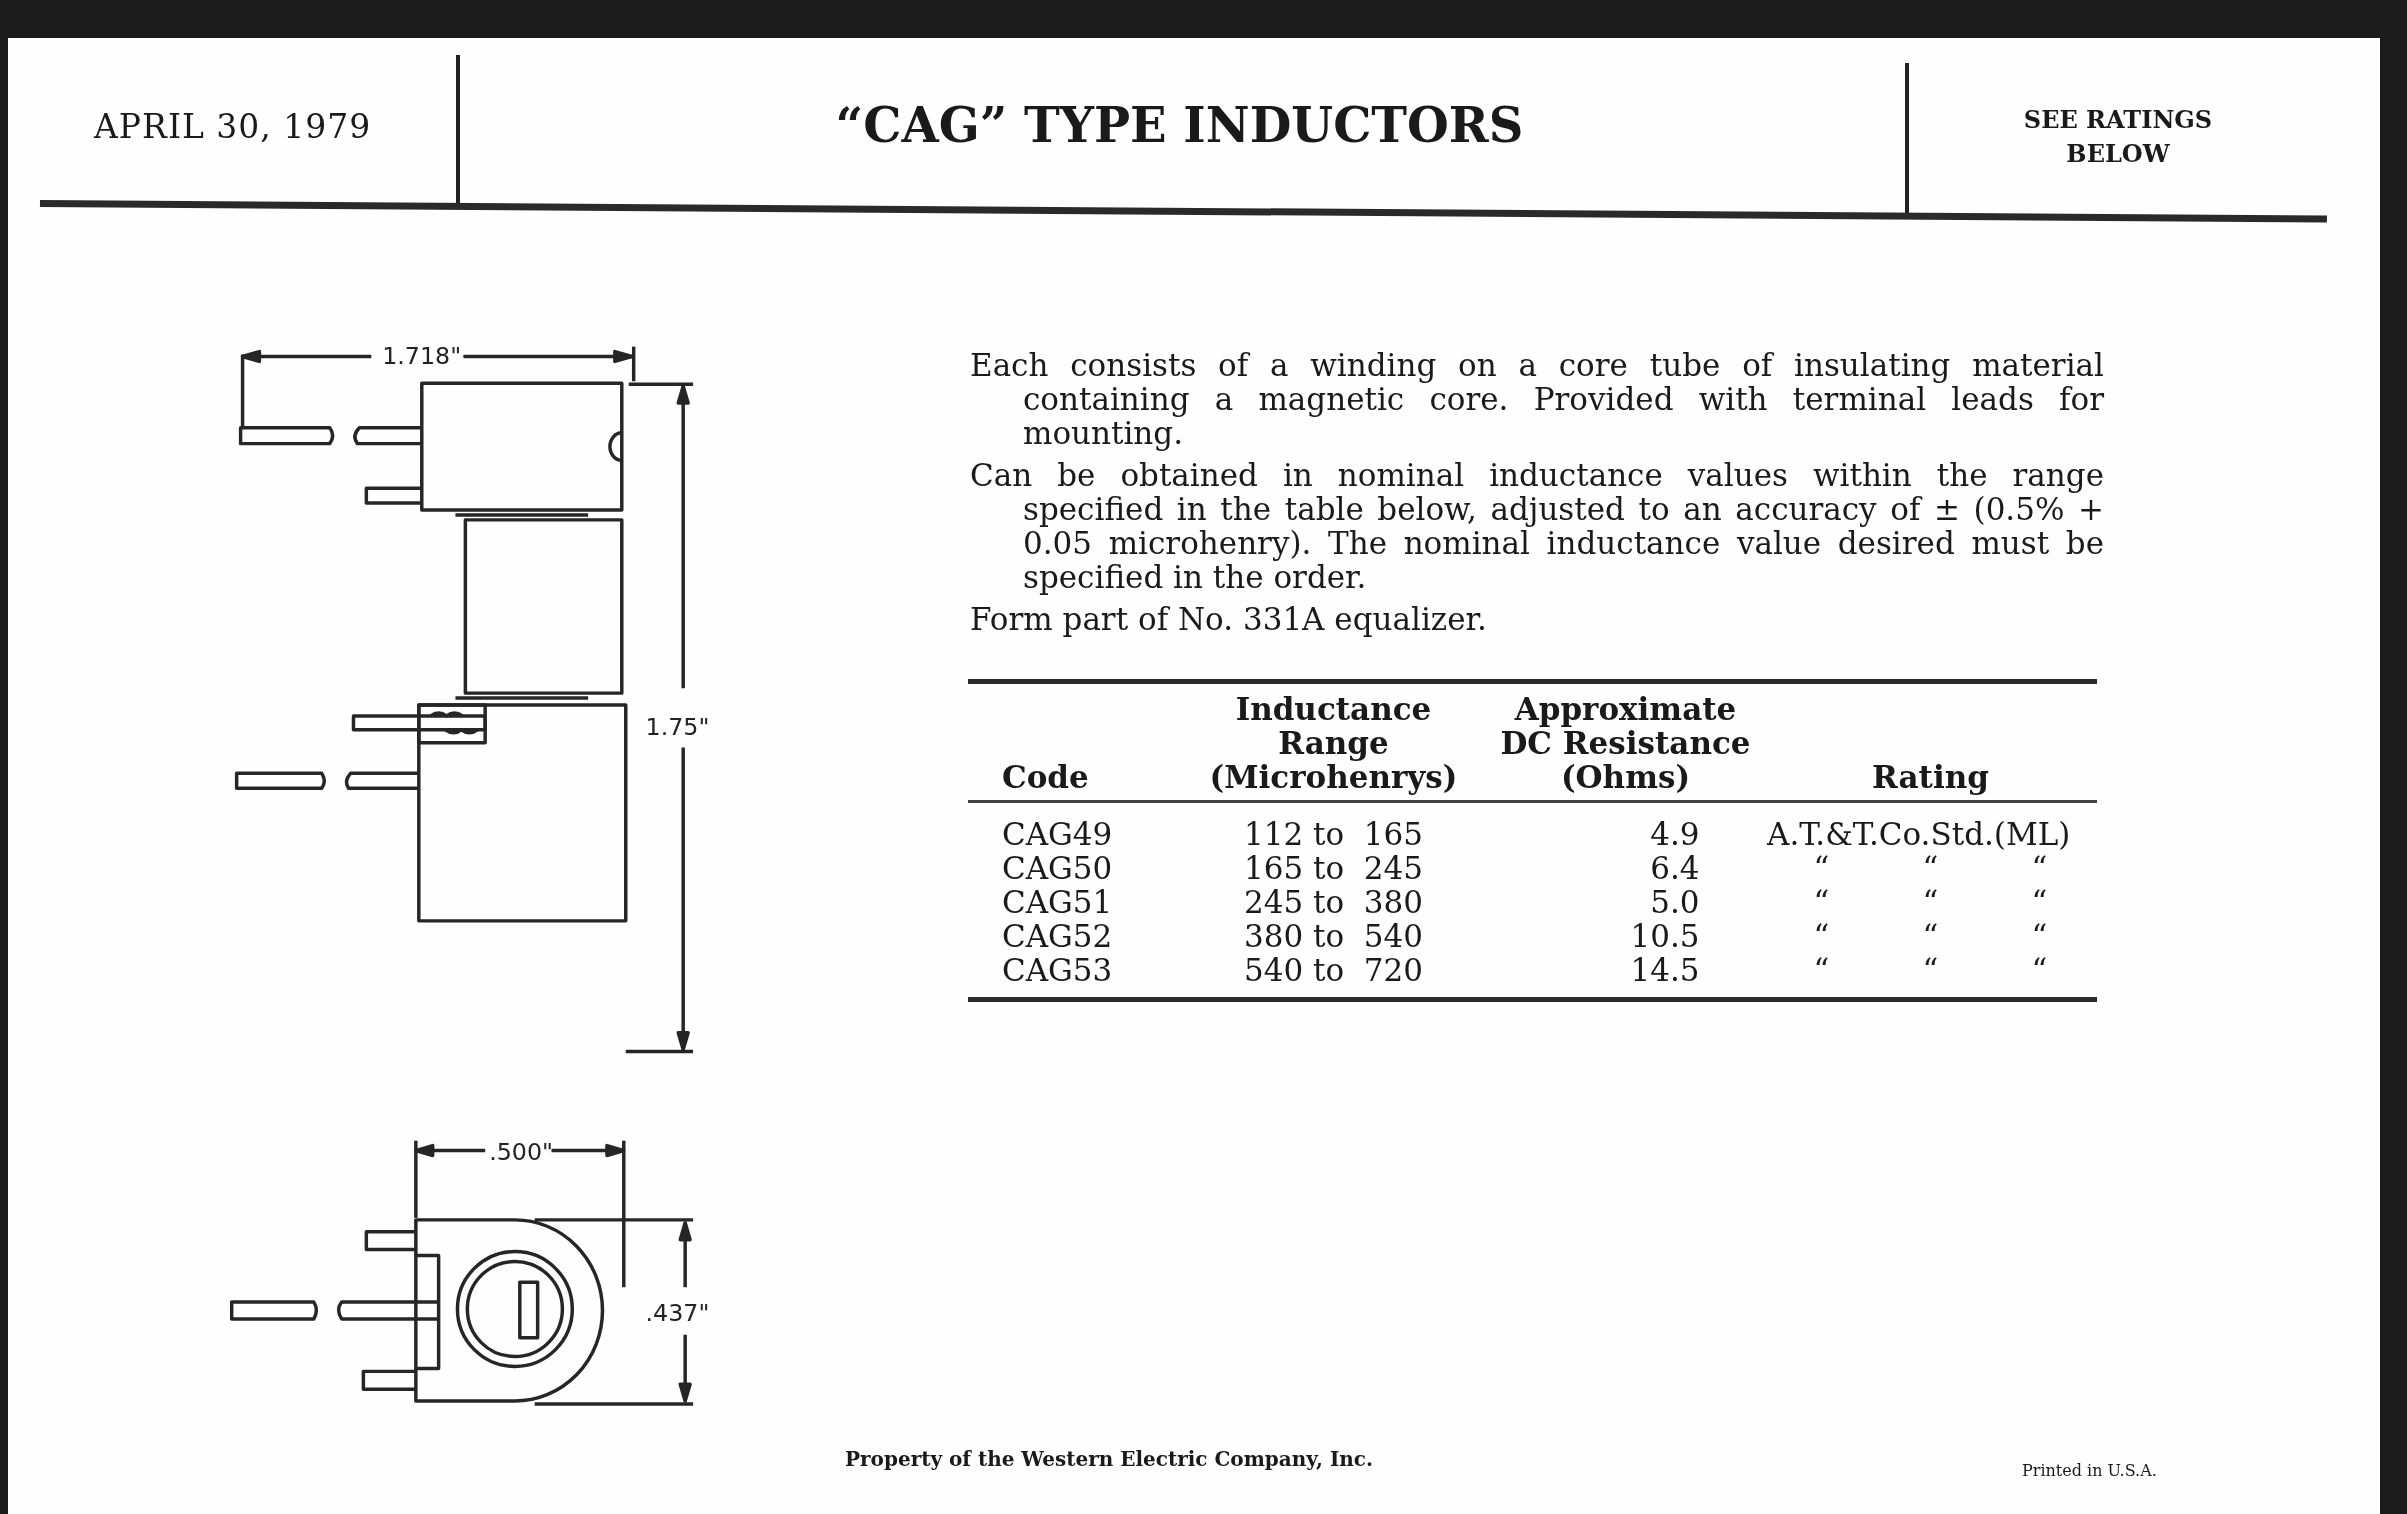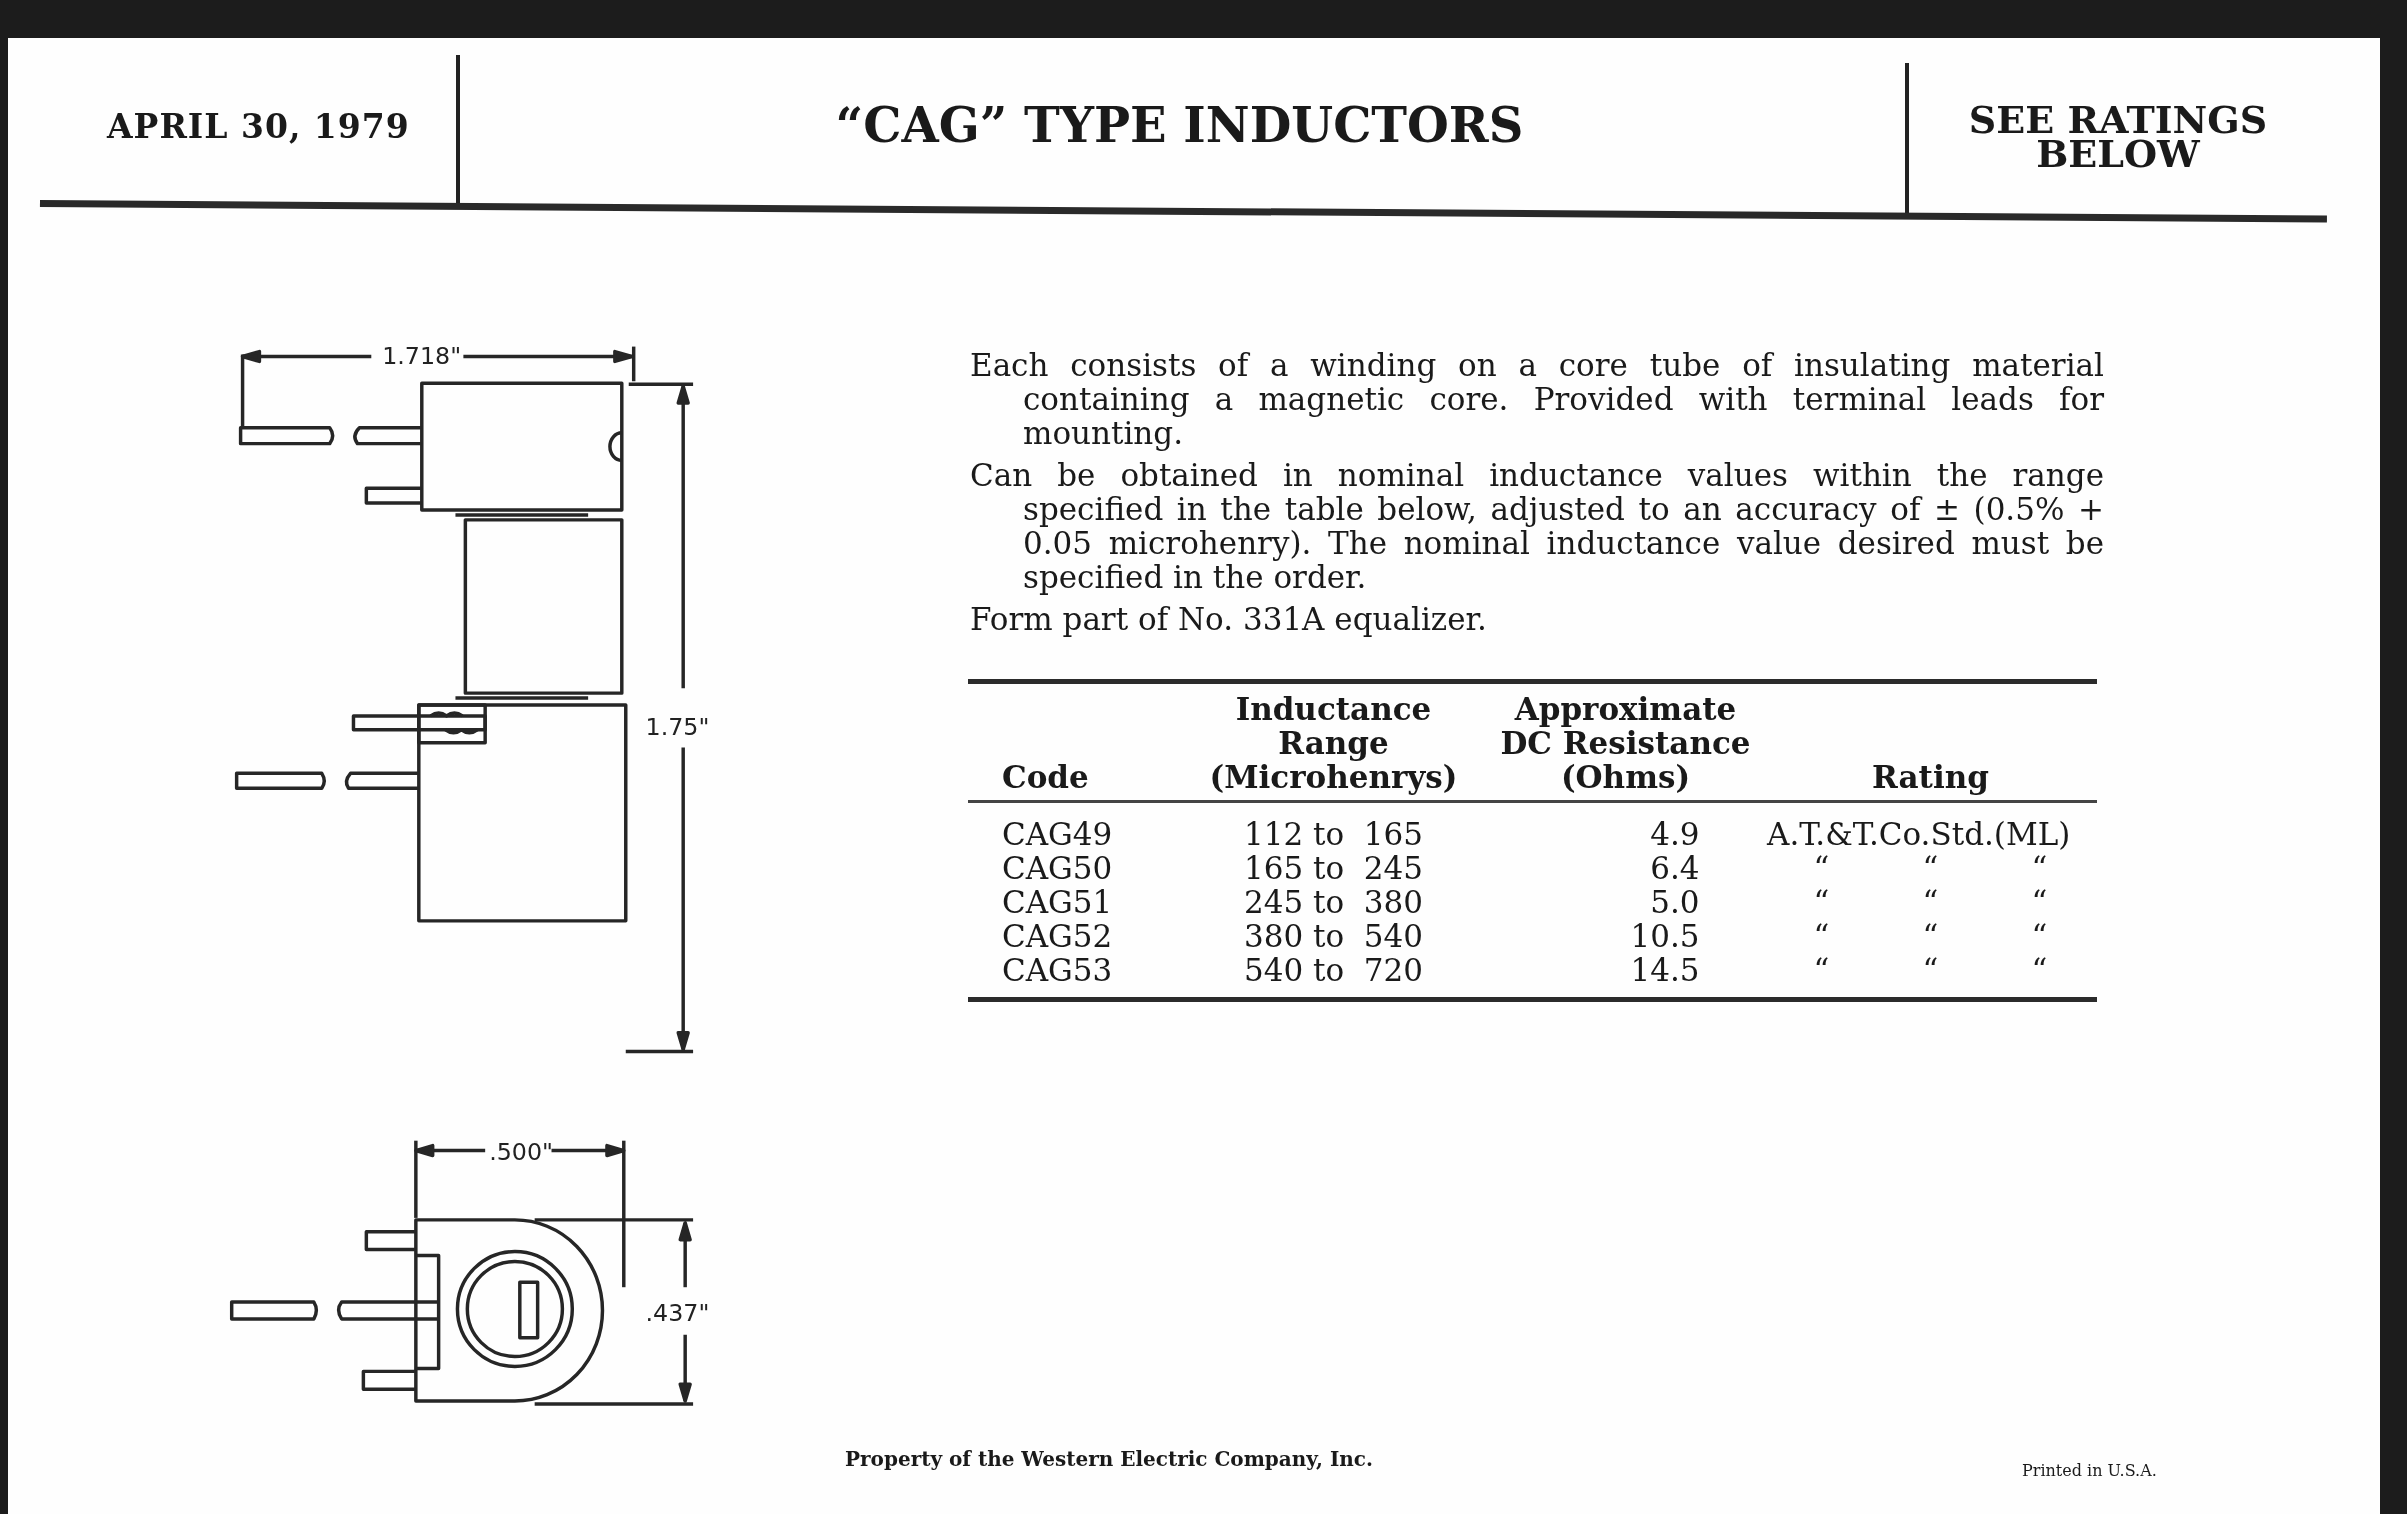--- a/index.html
+++ b/index.html
@@ -1,21 +1,21 @@
 <!DOCTYPE html>
 <html><head>
 <meta charset="utf-8">
 <style>
   html, body { margin:0; padding:0; }
   body { width:2408px; height:1515px; background:#1c1c1c; position:relative; overflow:hidden;
          font-family:"DejaVu Serif","Liberation Serif",serif; color:#1a1a1a; }
   .paper { position:absolute; left:8px; top:38px; width:2372px; height:1477px; background:#fefefe; }
-  .hdr-date { position:absolute; left:107px; top:107px; font-size:33px; font-weight:bold; letter-spacing:1px; }
+  .hdr-date { position:absolute; left:94px; top:107px; font-size:33px; font-weight:normal; letter-spacing:1px; }
   .hdr-title { position:absolute; left:457px; width:1445px; top:97px; text-align:center; font-size:48px; font-weight:bold; }
-  .hdr-rating { position:absolute; left:1940px; width:356px; top:103px; text-align:center; font-size:38px; font-weight:bold; line-height:34px; }
+  .hdr-rating { position:absolute; left:1940px; width:356px; top:103px; text-align:center; font-size:24px; font-weight:bold; line-height:34px; }
   .vline1 { position:absolute; left:456px; top:55px; width:4px; height:150px; background:#222; }
   .vline2 { position:absolute; left:1905px; top:63px; width:4px; height:152px; background:#222; }
   .hline-hdr { position:absolute; left:40px; top:200px; width:2287px; height:7px; background:#2a2a2a; transform:rotate(0.39deg); transform-origin:left top; }
   .desc { position:absolute; left:970px; top:348px; width:1134px; font-size:31px; line-height:34px; }
   .desc p { margin:0 0 8px 0; padding-left:53px; text-indent:-53px; text-align:justify; text-align-last:left; }
   .tbl { position:absolute; left:968px; top:679px; width:1129px; }
   .rule-thick { height:5px; background:#2b2b2b; }
   .rule-thin { height:3px; background:#444; }
   table { border-collapse:collapse; width:1129px; font-size:31px; }
   th { font-weight:bold; vertical-align:bottom; line-height:34px; padding:8px 0 6px 0; }

